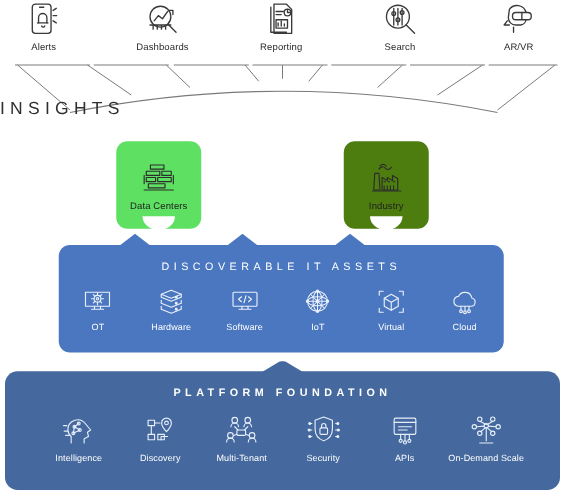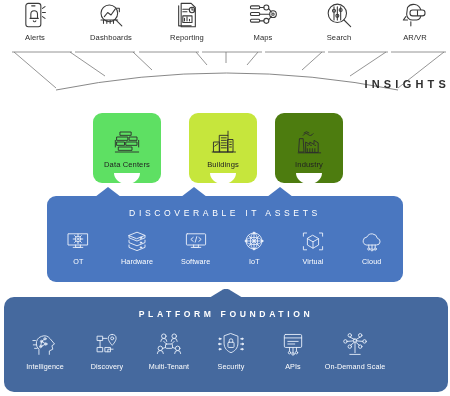--- a/index.html
+++ b/index.html
@@ -26,21 +26,21 @@
     font-size: 7.6px; color: #2b2b2b; letter-spacing: .1px;
     margin-top: 3px; text-align: center; white-space: nowrap;
   }
 
   
   #fan { position:absolute; top:0; left:0; width:450px; height:110px; }
 
   
   .insights-label {
     position: absolute; top: 78px; left: 0; width: 450px;
-    text-align: right; font-size: 11px; font-weight: 700;
+    text-align: left; font-size: 14px; font-weight: 400;
     letter-spacing: 4.2px; color: #2f2f2f;
   }
 
   
   .cards { position: absolute; top: 113px; left: 0; width: 450px; height: 72px; }
   .card {
     position: absolute; top: 0; width: 68px; height: 70px;
     border-radius: 9px;
     display: flex; flex-direction: column;
     align-items: center; justify-content: center;
@@ -93,21 +93,21 @@
     width:444px; height:95px;
     background:#45699e; border-radius:10px;
   }
   .foundation-title {
     position:absolute; top:0; left:0; width:100%;
     text-align:center; font-size:8.6px; font-weight:700;
     letter-spacing:3.6px; color:#fff; padding-top:12px;
   }
   .foundation-row {
     position:absolute; top:34px; left:0; width:100%;
-    display:flex; justify-content:flex-start; padding:0 10px;
+    display:flex; justify-content:space-between; padding:0 28px;
   }
   .foundation-item { display:flex; flex-direction:column; align-items:center; width:62px; }
   .foundation-icon { width:28px; height:26px; }
   .foundation-icon svg { width:100%; height:100%; display:block; }
   .foundation-label {
     font-size:7.2px; color:#fff; margin-top:5px;
     text-align:center; line-height:1.25; letter-spacing:.1px;
   }
   
   .bump {
@@ -157,35 +157,20 @@
           <path d="M15 11 h7 M15 14 h5"></path>
           <circle cx="26" cy="12" r="3.2"></circle>
           <path d="M26 9 v3 h3"></path>
           <rect x="15" y="19" width="11" height="8"></rect>
           <path d="M17 25 v-3 M20 25 v-5 M23 25 v-2"></path>
         </svg>
       </span>
       <span class="top-label">Reporting</span>
     </div>
 
-    <div class="top-item">
-      <span class="top-icon">
-        <svg viewBox="0 0 40 36" fill="none" stroke="#3a3a3a" stroke-width="1.3" stroke-linecap="round" stroke-linejoin="round">
-          <rect x="5" y="7" width="11" height="3.5" rx="1.2"></rect>
-          <rect x="5" y="15" width="11" height="3.5" rx="1.2"></rect>
-          <rect x="5" y="23" width="11" height="3.5" rx="1.2"></rect>
-          <circle cx="24" cy="9" r="3"></circle>
-          <circle cx="24" cy="25" r="3"></circle>
-          <circle cx="32" cy="17" r="4"></circle>
-          <circle cx="32" cy="17" r="1.4"></circle>
-          <path d="M16 9 h5 M16 17 h12 M16 25 h5 M27 10.5 l3 4 M27 23.5 l3 -4"></path>
-        </svg>
-      </span>
-      <span class="top-label">Maps</span>
-    </div>
 
     <div class="top-item">
       <span class="top-icon">
         <svg viewBox="0 0 40 36" fill="none" stroke="#3a3a3a" stroke-width="1.3" stroke-linecap="round" stroke-linejoin="round">
           <circle cx="18" cy="16" r="11"></circle>
           <path d="M26 24 L34 32"></path>
           <path d="M14 8 v16 M18 8 v16 M22 8 v16"></path>
           <circle cx="14" cy="13" r="1.8"></circle>
           <circle cx="18" cy="19" r="1.8"></circle>
           <circle cx="22" cy="12" r="1.8"></circle>
@@ -248,36 +233,20 @@
           <rect x="6" y="16" width="9" height="4"></rect>
             <rect x="17" y="16" width="13" height="4"></rect>
           <rect x="8" y="22" width="16" height="4"></rect>
           <path d="M4 14 v8 M32 14 v8 M4 28 h28"></path>
         </svg>
       </span>
       <span class="card-label">Data Centers</span>
       <span class="card-notch"></span>
     </div>
 
-    <div class="card c1" style="background:#C6E63C">
-      <span class="card-icon">
-        <svg viewBox="0 0 36 32" fill="none" stroke="#2d2d2d" stroke-width="1.1" stroke-linecap="round" stroke-linejoin="round">
-          <path d="M14 8 h10 v20 h-10 z"></path>
-          <path d="M24 13 h6 v15 h-6 z"></path>
-          <path d="M7 16 h7 v12 h-7 z"></path>
-          <path d="M24 8 v-5"></path>
-          <path d="M16 11 h6 M16 14 h6 M16 17 h6 M16 20 h6 M16 23 h6"></path>
-          <path d="M26 16 h2 M26 19 h2 M26 22 h2"></path>
-          <path d="M5 28 h28"></path>
-          <path d="M8 21 l4 -3"></path>
-        </svg>
-      </span>
-      <span class="card-label">Buildings</span>
-      <span class="card-notch"></span>
-    </div>
 
     <div class="card c2" style="background:#4d7c0f">
       <span class="card-icon">
         <svg viewBox="0 0 36 32" fill="none" stroke="#2d2d2d" stroke-width="1.1" stroke-linecap="round" stroke-linejoin="round">
           <path d="M7 12 h4 l1 16 h-6 z"></path>
           <path d="M14 28 v-12 l5 3 v-3 l5 3 v-5 l5 3 v11 z"></path>
           <path d="M16 20 h1 M20 20 h1 M25 20 h1"></path>
           <path d="M16 24 v4 M19 24 v4 M22 24 v4 M25 24 v4"></path>
           <path d="M5 29 h27"></path>
           <path d="M11 8 q3 -4 6 -1 q3 3 6 -1"></path>

